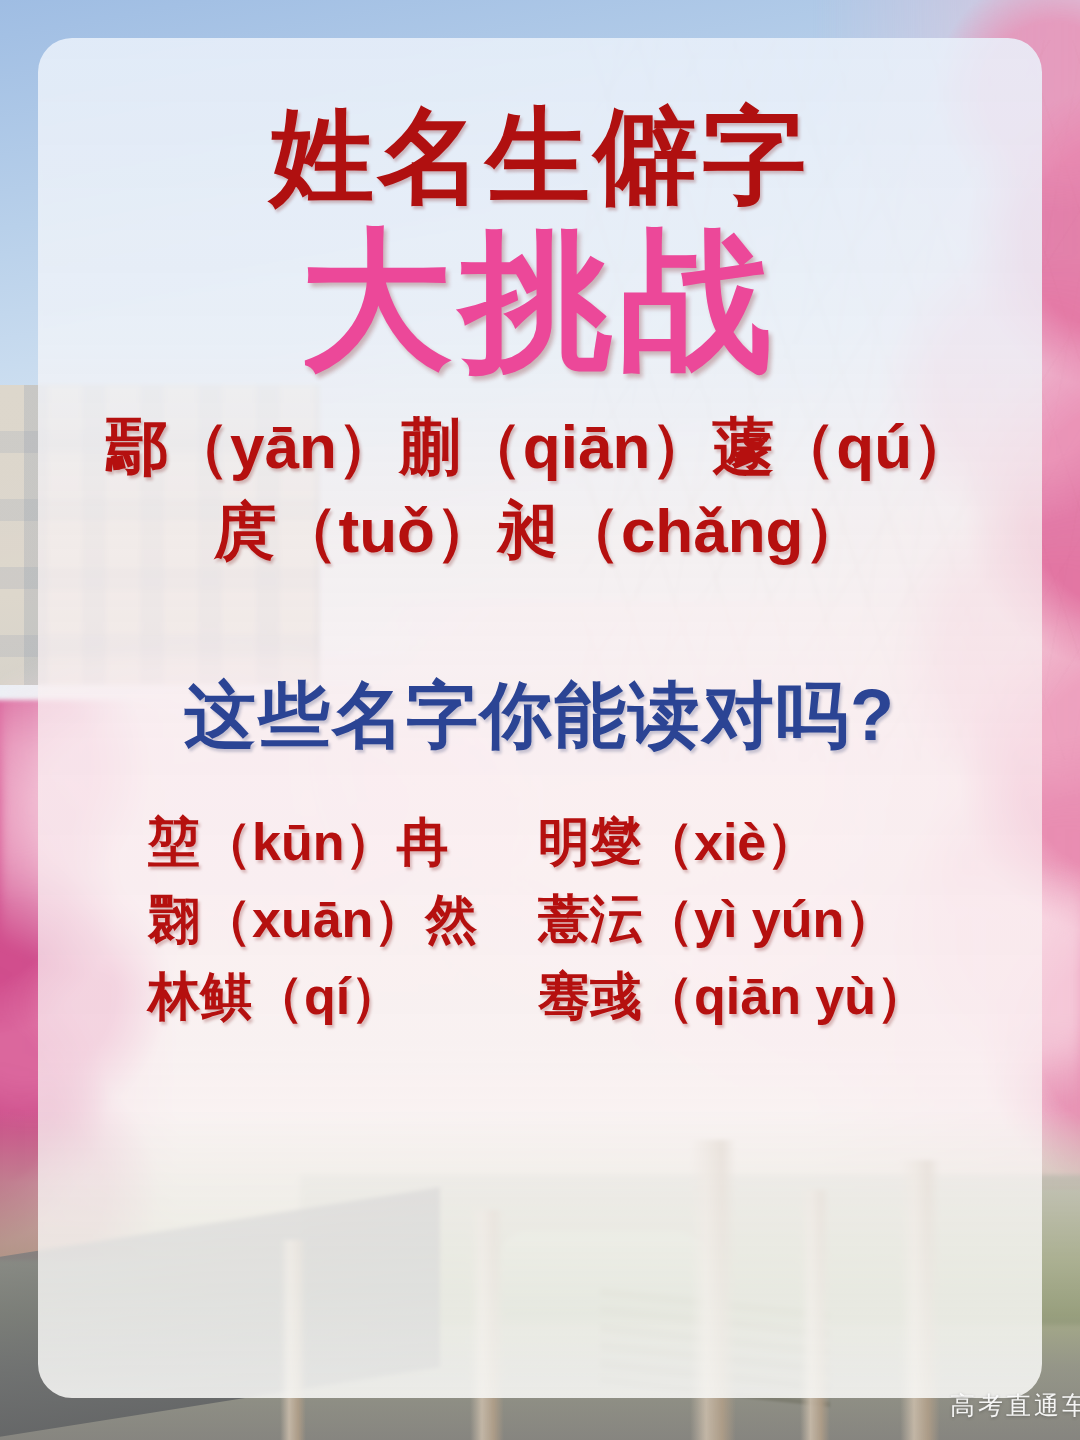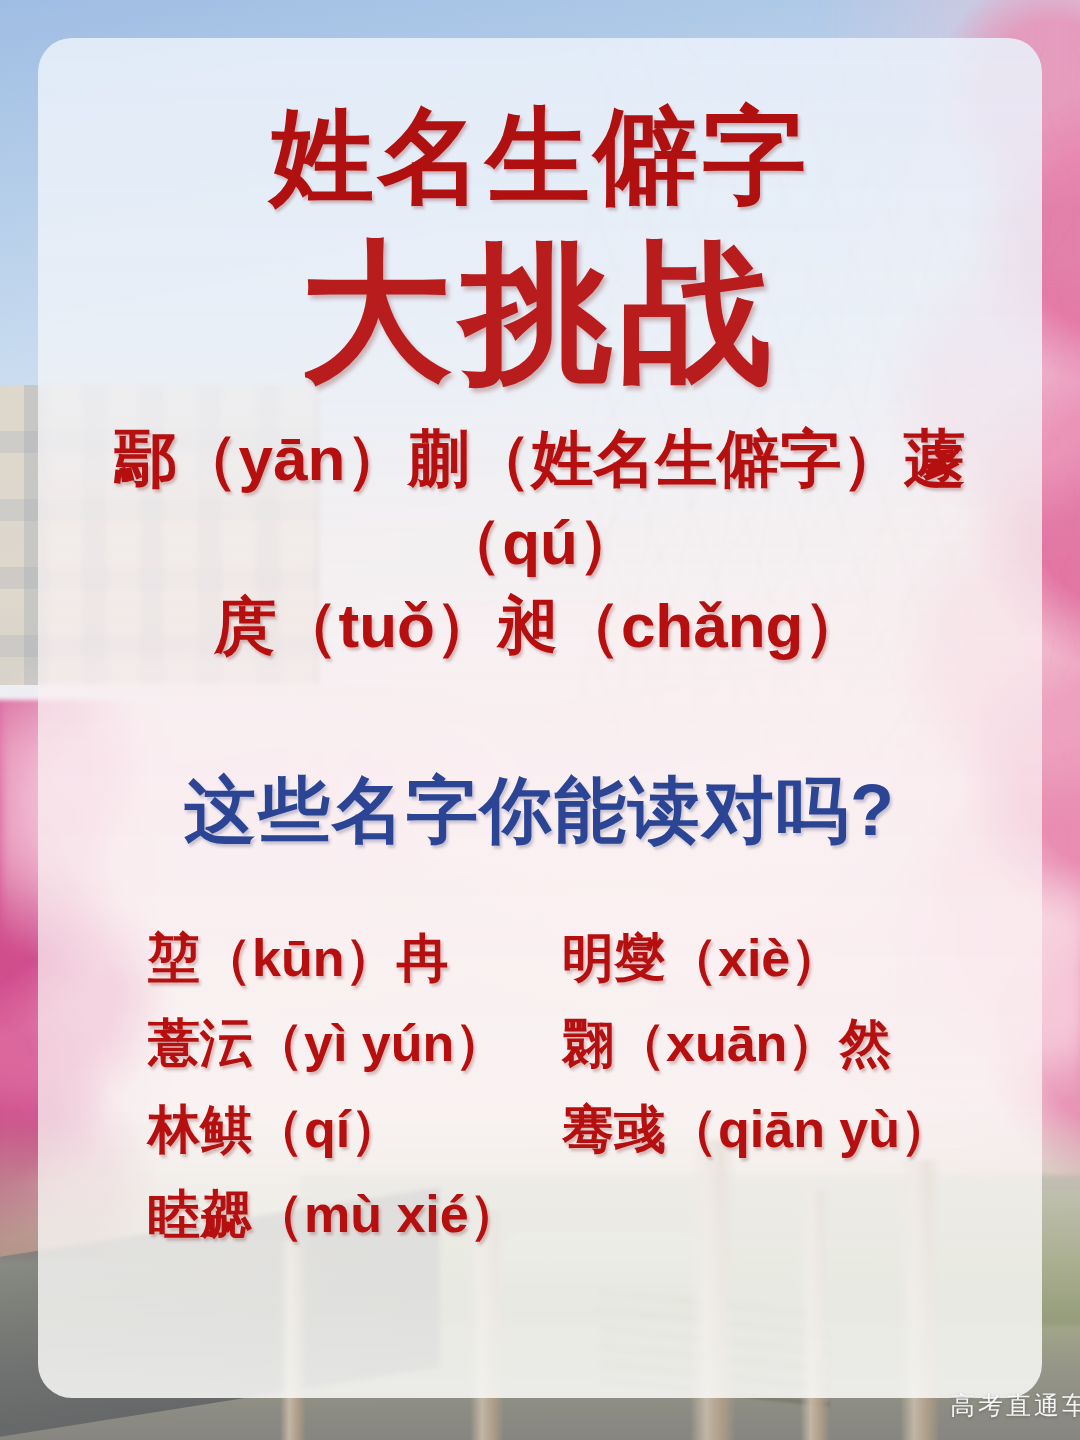--- a/index.html
+++ b/index.html
@@ -171,25 +171,25 @@
   .title-small {
     margin-top: 62px;
     font-size: 104px;
     line-height: 1.08;
     font-weight: 700;
     color: #b01010;
     letter-spacing: 4px;
     text-shadow: 2px 3px 3px rgba(120,20,20,0.25);
   }
   .title-big {
-    margin-top: 20px;
+    margin-top: 8px;
     font-size: 152px;
     line-height: 1.06;
     font-weight: 700;
-    color: #b91c1c;
+    color: #ec4899;
     letter-spacing: 8px;
     text-shadow: 3px 4px 4px rgba(120,20,20,0.28);
   }
   .subtitle {
     margin-top: 22px;
     font-size: 74px;
     line-height: 1.12;
     font-weight: 700;
     color: #2b4494;
     letter-spacing: 2px;
@@ -210,28 +210,27 @@
     margin-top: 104px;
     font-size: 72px;
     line-height: 1.1;
     font-weight: 700;
     color: #2b4494;
     letter-spacing: 2px;
     text-shadow: 2px 3px 3px rgba(20,34,90,0.22);
   }
 
   .names {
-    margin-top: 78px;
+    margin-top: 57px;
     padding: 0 22px 0 110px;
     display: grid;
     grid-template-columns: 390px 1fr;
     row-gap: 16px;
     column-gap: 0px;
     text-align: left;
-    gap: 24px;
   }
   .name-cell {
     font-size: 52px;
     line-height: 1.18;
     font-weight: 700;
     color: #b5100f;
     white-space: nowrap;
     text-shadow: 2px 3px 3px rgba(120,20,20,0.26);
   }
 
@@ -270,35 +269,34 @@
 
   <div class="card"></div>
 
   <div class="content">
 
     <div class="title-small">姓名生僻字</div>
 
     <div class="title-big">大挑战</div>
 
 
-    <div class="pinyin-line first">鄢（yān）蒯（姓名生僻字）蘧（qú）</div>
+    <div class="pinyin-line first">鄢（yān）蒯（qiān）蘧（qú）</div>
     <div class="pinyin-line">庹（tuǒ）昶（chǎng）</div>
 
     <div class="question">这些名字你能读对吗?</div>
 
     <div class="names">
       <div class="name-cell">堃（kūn）冉</div>
       <div class="name-cell">明燮（xiè）</div>
 
+      <div class="name-cell">翾（xuān）然</div>
       <div class="name-cell">薏沄（yì yún）</div>
-      <div class="name-cell">翾（xuān）然</div>
 
       <div class="name-cell">林鲯（qí）</div>
 
       <div class="name-cell">骞彧（qiān yù）</div>
-      <div class="name-cell">睦勰（mù xié）</div>
     </div>
 
   </div>
 
   <div class="watermark">高考直通车</div>
 
 </div>
 
 </body></html>

